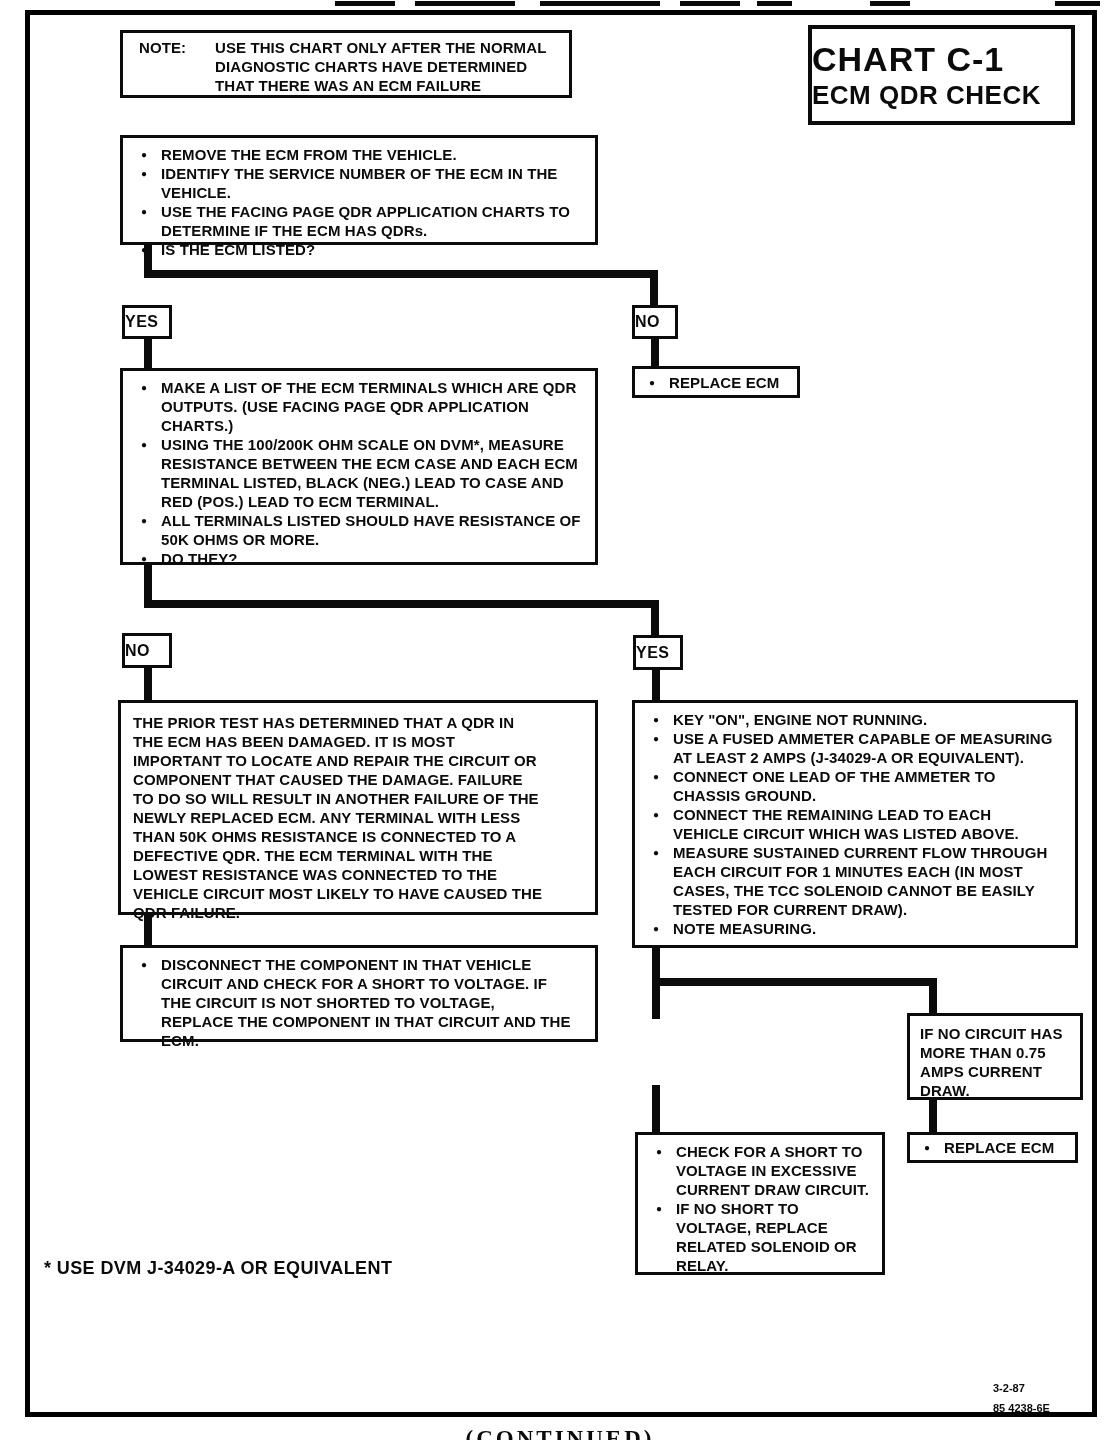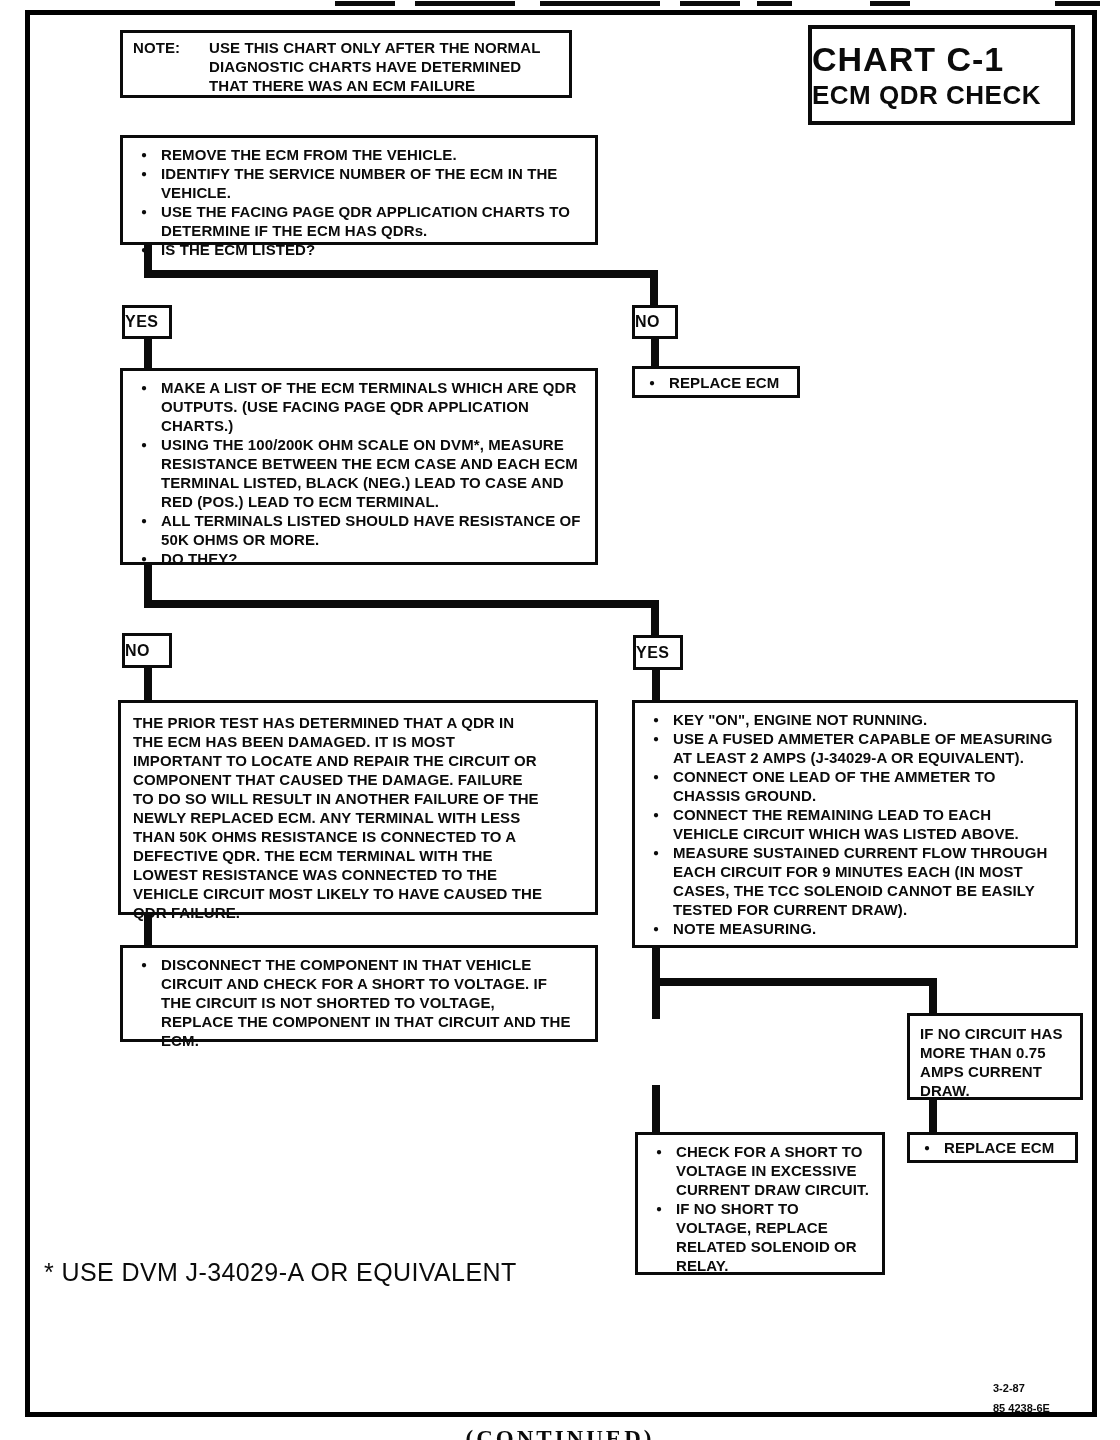--- a/index.html
+++ b/index.html
@@ -20,26 +20,26 @@
   .line{position:absolute;background:#0b0b0b;}
   .btxt{font-size:15px;line-height:19px;font-weight:bold;letter-spacing:0.1px;}
   .bullets{padding:7px 6px 4px 4px;}
   .bi{display:flex;align-items:flex-start;}
   .dot{flex:none;width:34px;text-align:center;font-size:10px;line-height:19px;}
   .bt{flex:1;}
   .tag{display:flex;align-items:center;
        font-size:16px;letter-spacing:0.5px;}
   .single{display:flex;align-items:center;}
   #note-box{display:flex;padding:5px 6px;}
-  #note-label{flex:none;width:76px;padding-left:4px;}
+  #note-label{flex:none;width:76px;padding-left:4px;margin-left:6px;}
   #title-box{display:flex;flex-direction:column;align-items:flex-start;justify-content:center;}
   #chart-title{font-size:34px;line-height:40px;letter-spacing:1px;}
   #chart-subtitle{font-size:26px;line-height:32px;letter-spacing:0.5px;}
   #qdr-damaged-text{padding:10px 48px 6px 12px;}
-  #footnote{position:absolute;left:44px;top:1258px;font-size:25px;font-weight:normal;letter-spacing:0.4px;}
+  #footnote{position:absolute;left:44px;top:1258px;font-size:18px;font-weight:bold;letter-spacing:0.4px;}
   #doc-id{position:absolute;left:993px;top:1378px;font-size:11px;line-height:20px;font-weight:bold;}
   #continued{position:absolute;left:0;width:1120px;top:1426px;text-align:center;
      font-family:"Liberation Serif",serif;font-weight:bold;font-size:23px;letter-spacing:3px;}
   .cond{padding:8px 6px 4px 10px;}
 </style>
 </head>
 <body>
 
 <div id="page">
 
@@ -150,21 +150,21 @@
     <div class="bi">
         <span class="dot">●</span>
         <span class="bt">CONNECT ONE LEAD OF THE AMMETER TO CHASSIS GROUND.</span>
       </div>
     <div class="bi">
         <span class="dot">●</span>
         <span class="bt">CONNECT THE REMAINING LEAD TO EACH VEHICLE CIRCUIT WHICH WAS LISTED ABOVE.</span>
       </div>
     <div class="bi">
         <span class="dot">●</span>
-        <span class="bt">MEASURE SUSTAINED CURRENT FLOW THROUGH EACH CIRCUIT FOR 9 MINUTES EACH (IN MOST CASES, THE TCC SOLENOID CANNOT BE EASILY TESTED FOR CURRENT DRAW).</span>
+        <span class="bt">MEASURE SUSTAINED CURRENT FLOW THROUGH EACH CIRCUIT FOR 1 MINUTES EACH (IN MOST CASES, THE TCC SOLENOID CANNOT BE EASILY TESTED FOR CURRENT DRAW).</span>
       </div>
     <div class="bi">
         <span class="dot">●</span>
         <span class="bt">NOTE MEASURING.</span>
       </div>
   </div>
 
   <div class="line" style="left:144px;top:913px;width:8px;height:34px;"></div>
 
   <div class="box btxt bullets" style="left:120px;top:945px;width:478px;height:97px;">

